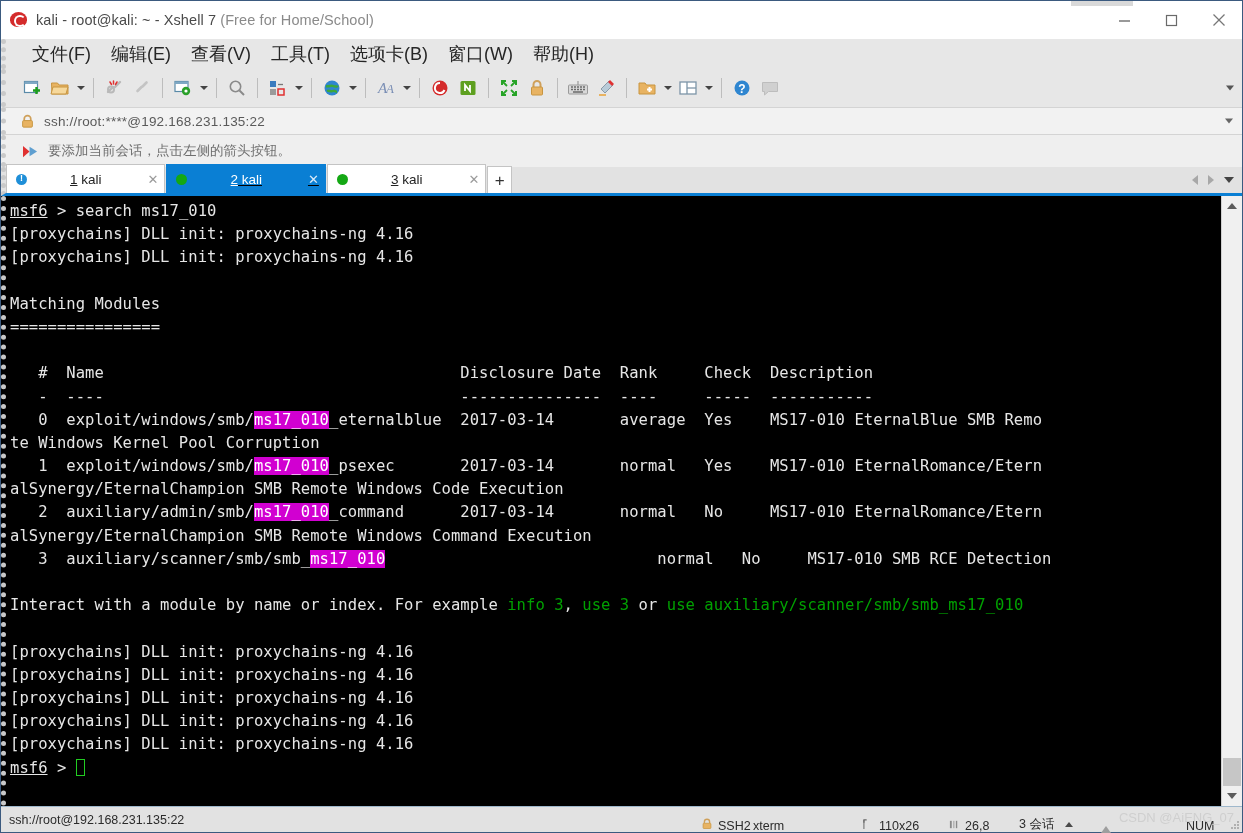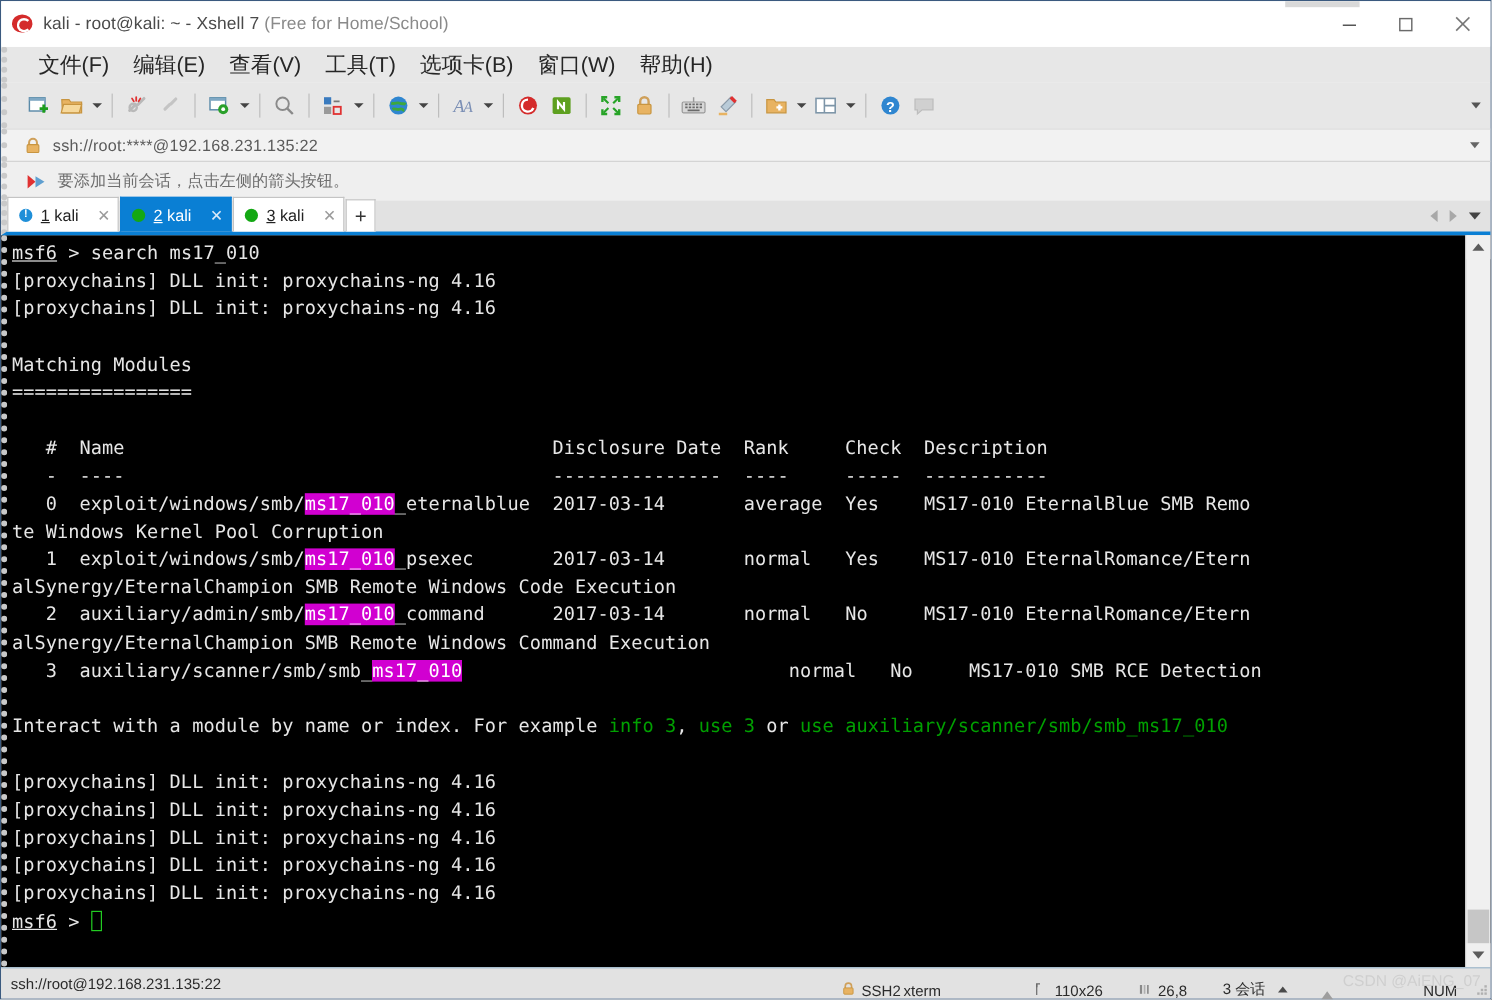--- a/index.html
+++ b/index.html
@@ -178,24 +178,26 @@
   .tab {
     height: 29px;
     display: flex; align-items: center;
     padding: 0 6px 0 9px;
     background: #ffffff;
     border: 1px solid #c4c4c4;
     border-bottom: none;
     margin-right: 1px;
     min-width: 93px;
     position: relative;
+    gap: 36px;
   }
   .tab.active {
     background: #0a7fd4;
     border-color: #0a7fd4;
+    text-decoration: underline;
   }
   .tab-dot {
     width: 11px; height: 11px;
     border-radius: 50%;
     margin-right: 7px;
     flex: 0 0 auto;
   }
   .tab-dot.green { background: #14a814; }
   .tab-dot.info {
     background: #1f8fd8;

